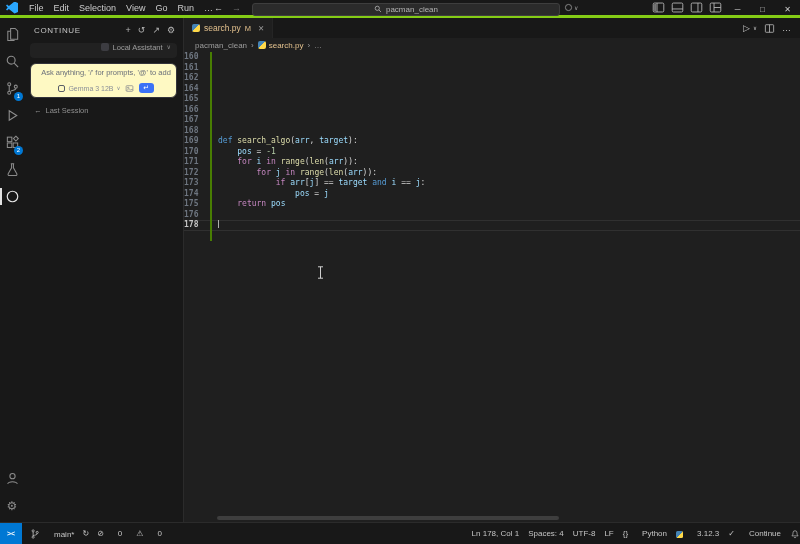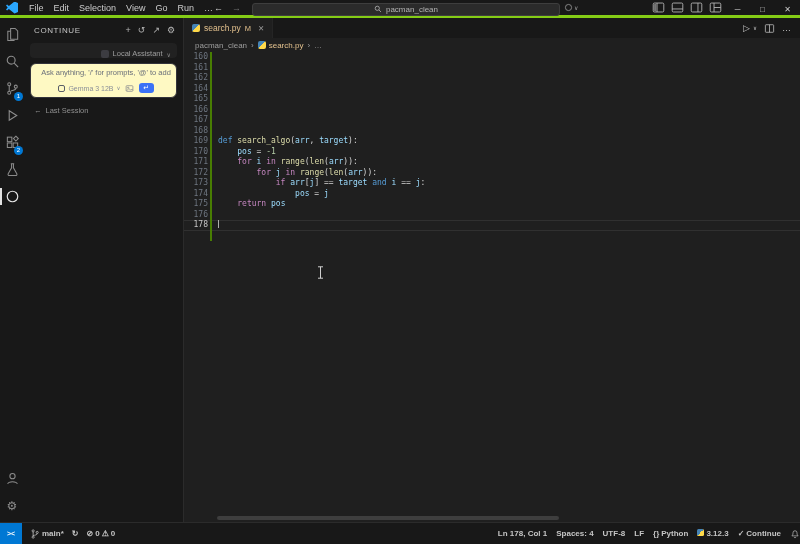--- a/index.html
+++ b/index.html
@@ -44,21 +44,21 @@
     background:#0078d4; color:#fff; font-size:6px; line-height:9px; text-align:center; padding:0 1px; }
   .gear-glyph { font-size:12px; }
 
   
   .sidebar { width:160px; background:#181818; border-right:1px solid #2b2b2b;
     display:flex; flex-direction:column; flex:none; color:#cccccc; }
   .panel-header { display:flex; align-items:center; padding:7px 8px 5px 10px; }
   .panel-title { font-size:8px; letter-spacing:.6px; color:#c5c5c5; }
   .panel-actions { margin-left:auto; display:flex; gap:7px; color:#b5b5b5; font-size:9px; }
   .assistant-row { margin:3px 6px 3px 6px; height:15px; background:#212121; border-radius:4px;
-    display:flex; align-items:flex-end; justify-content:flex-end; gap:4px; padding:0 6px;
+    display:flex; align-items:flex-start; justify-content:flex-end; gap:4px; padding:0 6px;
     color:#9d9d9d; font-size:7.5px; }
   .assistant-avatar { width:8px; height:8px; border-radius:2px; background:#3c3c41; }
   .assistant-row .caret { font-size:6px; color:#8b8b8b; }
   .chat-card { margin:2px 6px; background:#fef9c3; border:1px solid #33333a; border-radius:6px;
     padding:4px 5px 4px 10px; min-height:32px; display:flex; flex-direction:column;align-items:center; }
   .chat-placeholder { color:#696f7a; font-size:7.5px; line-height:1.35; }
   .card-bottom { display:flex; align-items:center; gap:4px; margin-top:5px; }
   .model-chip { display:flex; align-items:center; gap:3px; color:#8a8f98; font-size:7px; }
   .model-icon { width:7px; height:7px; border:1px solid #5a5f68; border-radius:2px; }
   .model-chip .caret { font-size:5.5px; }
@@ -78,39 +78,39 @@
   .tab .close { color:#9d9d9d; font-size:7.5px; margin-left:3px; }
   .tab-actions { margin-left:auto; display:flex; align-items:center; gap:7px; padding:0 9px;
     color:#c5c5c5; font-size:9px; }
   .tab-actions .caret { font-size:5.5px; margin-left:-4px; }
   .breadcrumbs { height:14px; display:flex; align-items:center; gap:4px; padding:0 11px;
     font-size:8px; color:#9d9d9d; flex:none; }
   .breadcrumbs .file { color:#e2c08d; display:flex; align-items:center; gap:3px; }
   .code-area { flex:1; position:relative; overflow:hidden;
     font-family:"DejaVu Sans Mono", monospace; font-size:8px; }
   .code-line { display:flex; height:10.5px; line-height:10.5px; white-space:pre; }
-  .code-line .ln { width:24px; text-align:right; color:#6e7681; flex:none; }
+  .code-line .ln { width:24px; color:#6e7681; flex:none;font-weight:bold; }
   .code-line .content { padding-left:10px; white-space:pre; color:#d4d4d4; }
   .code-line.current { box-shadow:inset 0 1px 0 #303030, inset 0 -1px 0 #303030; }
   .code-line.current .ln { color:#c6c6c6; }
   .caret-bar { display:inline-block; width:1px; height:8px; background:#aeafad; vertical-align:-1px; }
   .git-add-bar { position:absolute; left:26px; top:0; width:2px; height:189px; background:#487e02; }
   .tk-pl{color:#d4d4d4} .tk-kw{color:#c586c0} .tk-kb{color:#569cd6}
   .tk-fn{color:#dcdcaa} .tk-vr{color:#9cdcfe} .tk-nu{color:#b5cea8} .tk-op{color:#d4d4d4}
   .hscroll { position:absolute; left:33px; bottom:2px; width:342px; height:4px;
     background:rgba(121,121,121,.35); border-radius:2px; }
   .ibeam { position:absolute; left:133px; top:214px; }
 
   
   .statusbar { height:22px; background:#181818; border-top:1px solid #2b2b2b;
     display:flex; align-items:center; font-size:8px; color:#c5c5c5; flex:none; }
   .remote-btn { width:22px; height:22px; background:#0078d4; color:#ffffff;
     display:flex; align-items:center; justify-content:center; font-size:7px; font-weight:bold; flex:none; }
   .sb-left { display:flex; align-items:center; gap:8px; padding-left:8px; }
-  .sb-item { display:flex; align-items:flex-start; gap:2px;font-weight:bold; }
+  .sb-item { display:flex; align-items:flex-end; gap:14px; }
   .sb-right { margin-left:auto; display:flex; align-items:center; gap:9px; padding-right:0; }
   .mini-py { width:7px; height:7px; border-radius:1.5px;
     background:linear-gradient(135deg,#4584b6 0 50%,#ffd94a 50% 100%); }
   svg { display:block; }
 </style>
 </head>
 <body>
 
 <div class="app">
 

